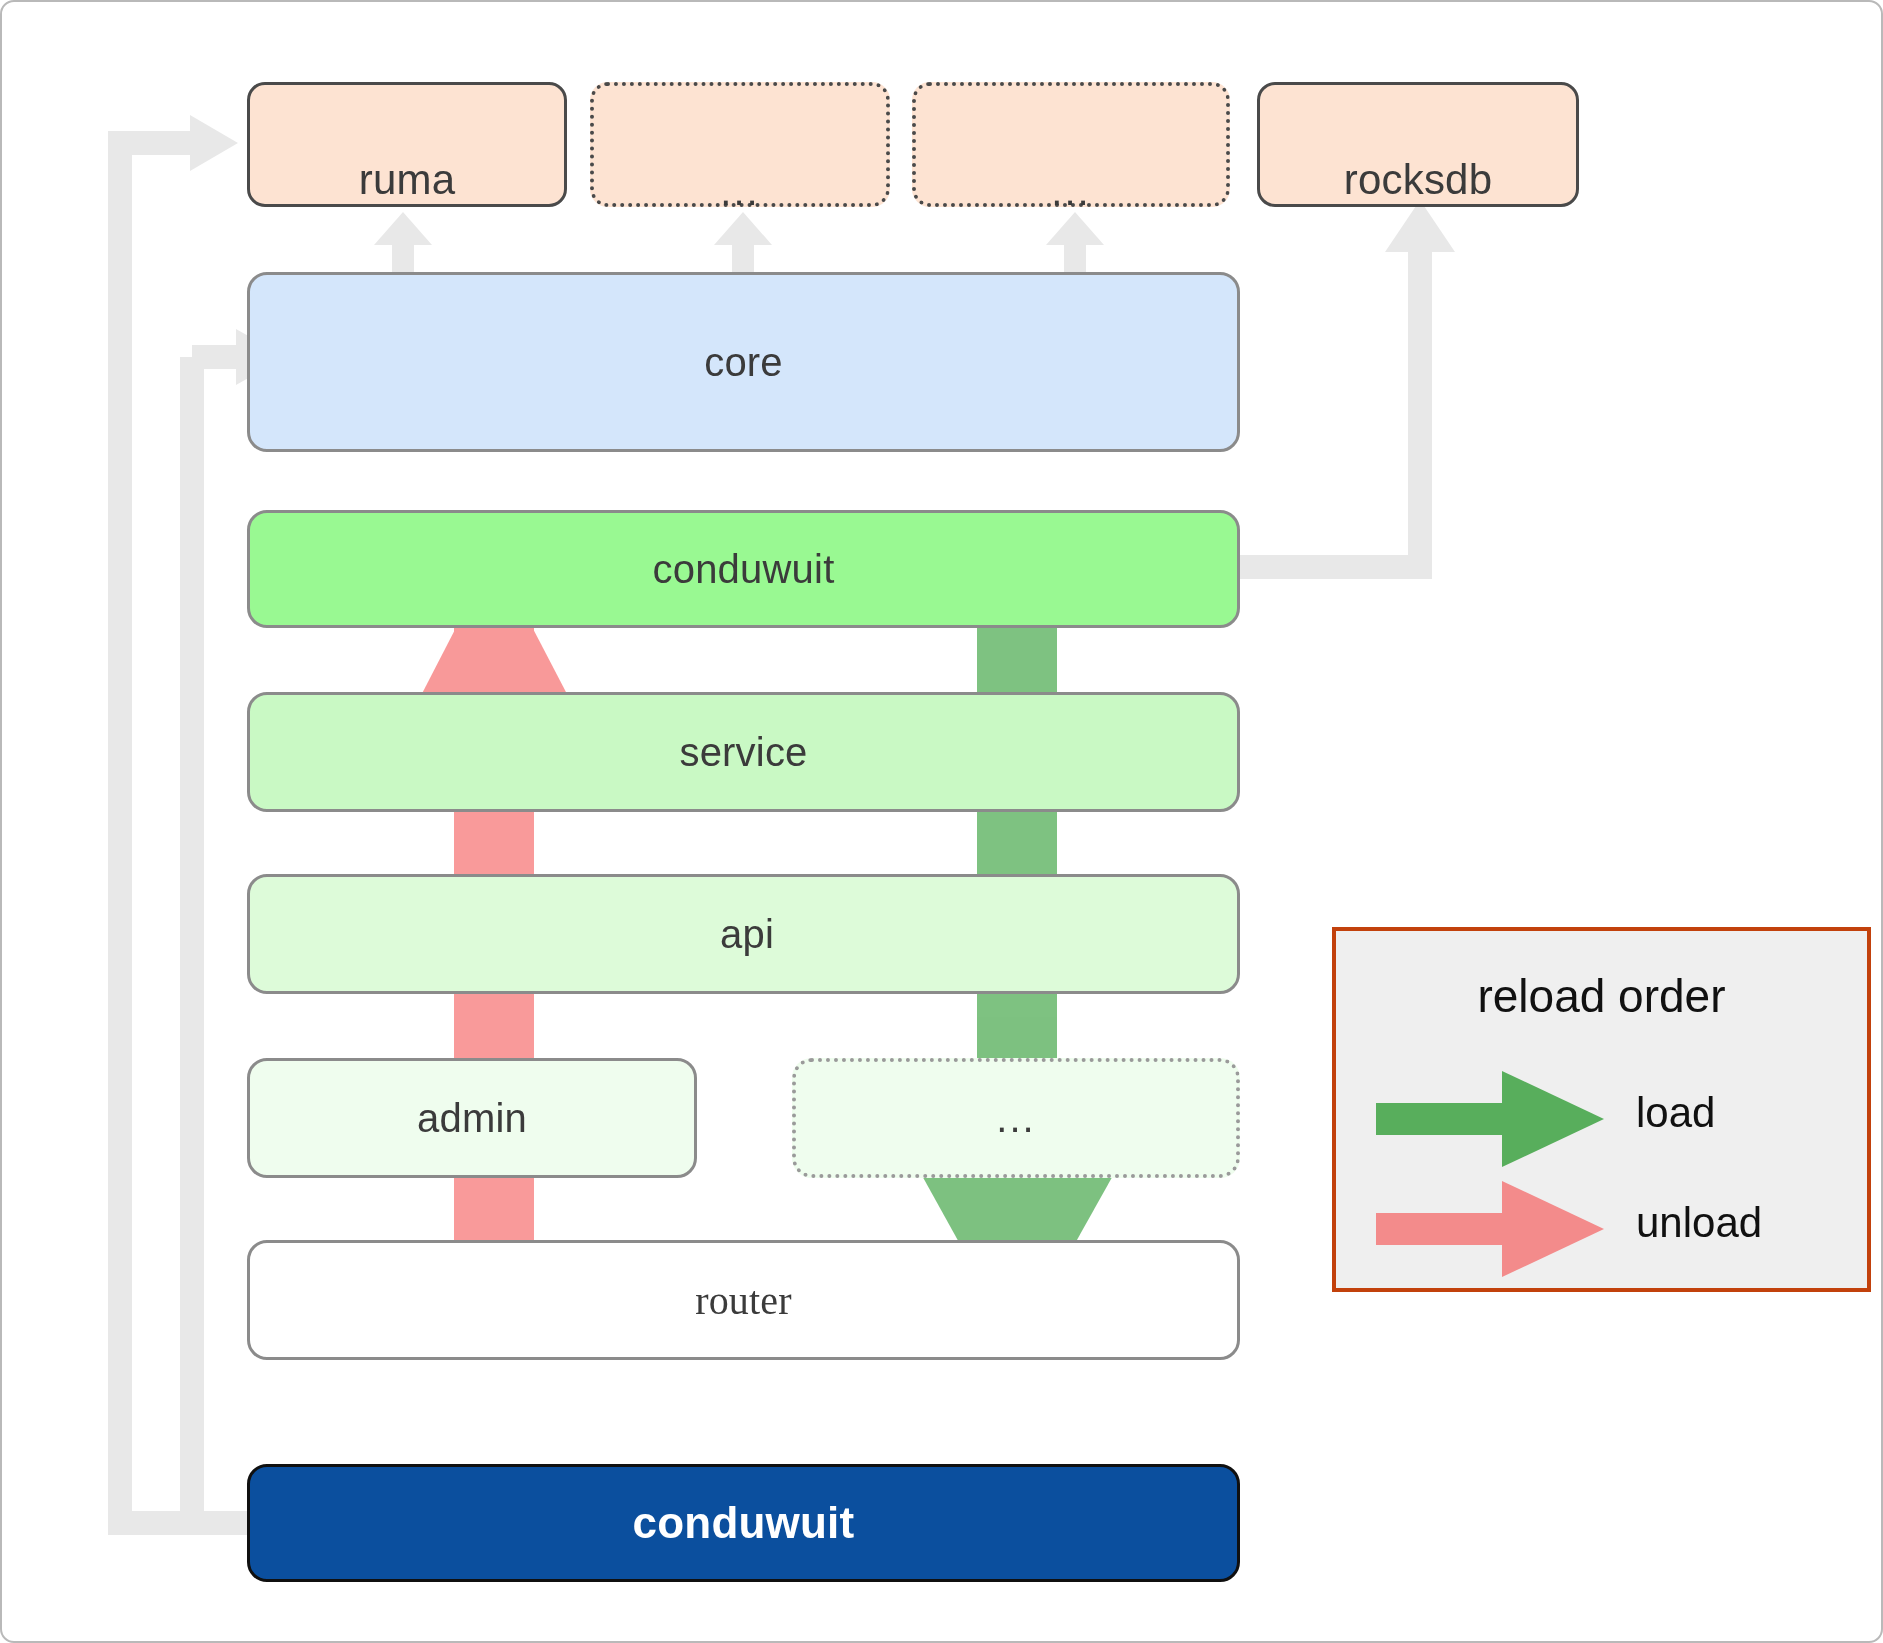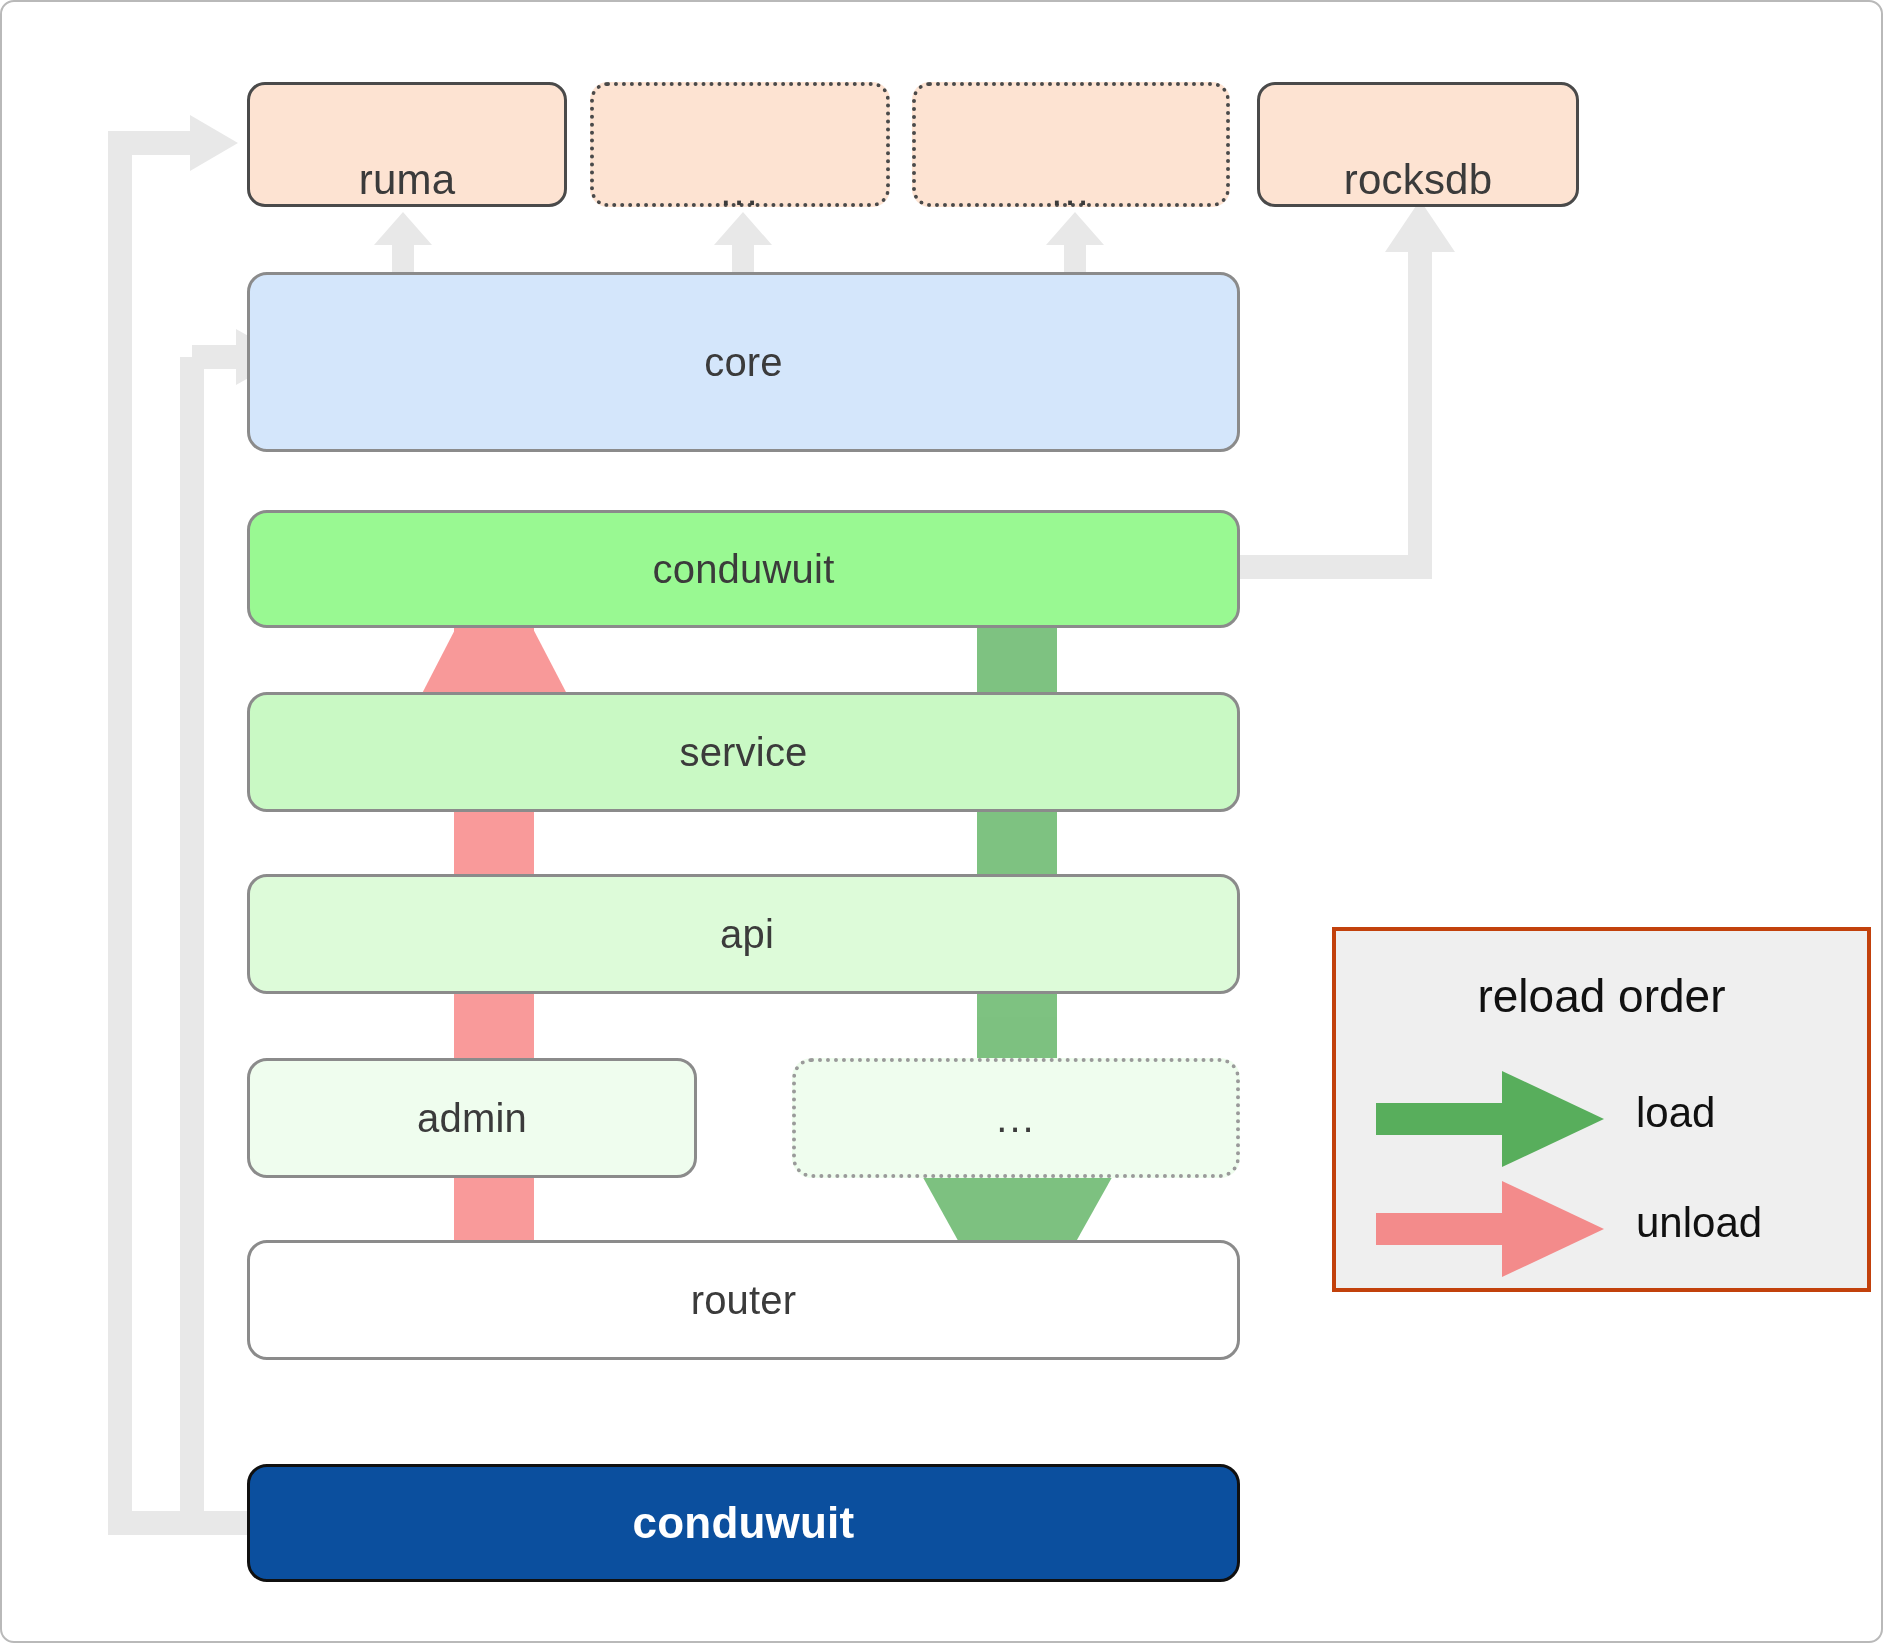--- a/index.html
+++ b/index.html
@@ -140,21 +140,21 @@
   </div>
 
   <div class="node layer" style="left:245px;top:1056px;width:450px;height:120px;background:#effdee;">
     <span>admin</span>
   </div>
 
   <div class="node layer dotted" style="left:790px;top:1056px;width:448px;height:120px;background:#effdee;">
     <span class="ellipsis">...</span>
   </div>
 
-  <div class="node layer" style="left:245px;top:1238px;width:993px;height:120px;background:#ffffff;">
+  <div class="node layer" style="left:245px;top:1238px;width:993px;height:120px;background:#ffffff;font-family:Liberation Serif, serif;">
     <span>router</span>
   </div>
 
   <div class="node brand" style="left:245px;top:1462px;width:993px;height:118px;">
     <span>conduwuit</span>
   </div>
 
   <div id="legend">
     <div class="ltitle">reload order</div>
 

